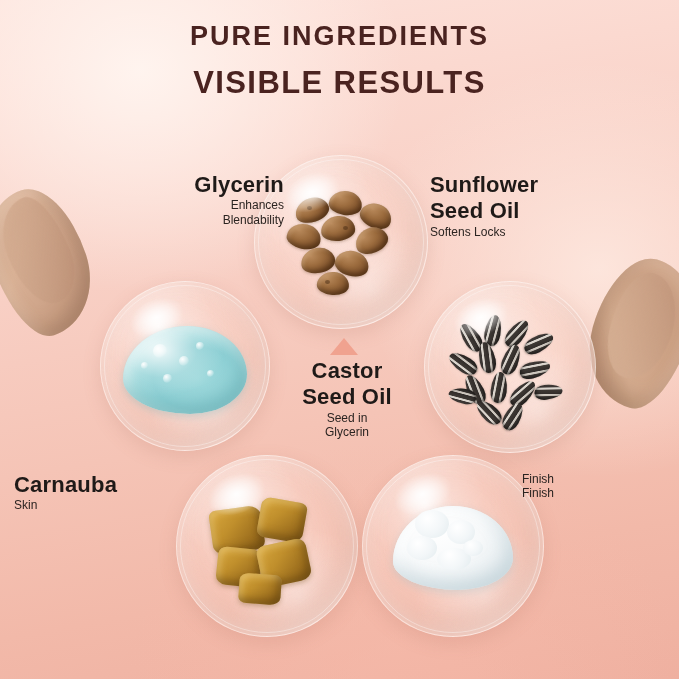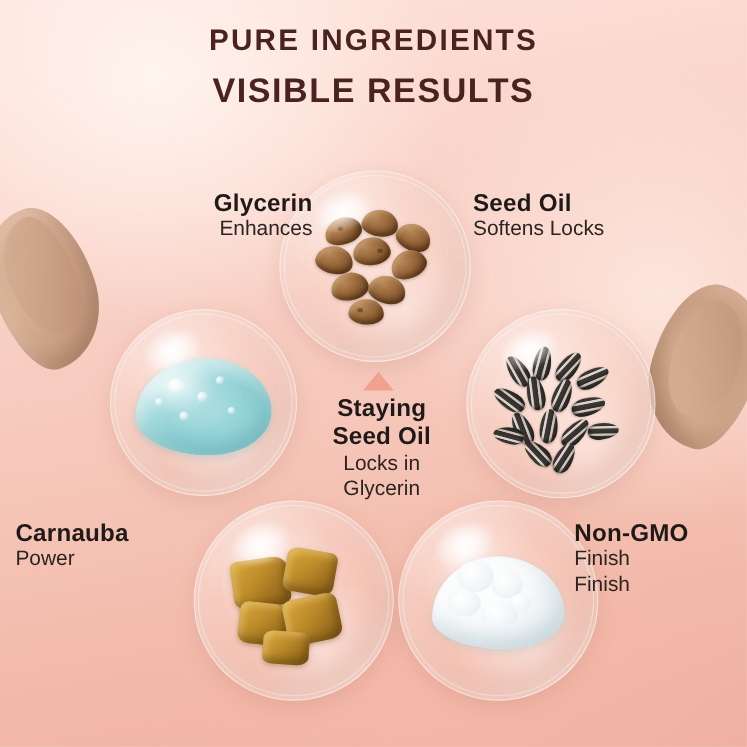--- a/index.html
+++ b/index.html
@@ -224,21 +224,21 @@
     white-space: nowrap;
   }
   .label .strong {
     font-weight: bold;
     font-size: 22px;
     color: #1f1a18;
     letter-spacing: 0.2px;
   }
   .label .plain {
     font-weight: normal;
-    font-size: 19px;
+    font-size: 12px;
     color: #2b2421;
   }
 
   #label-glycerin  { left: 94px;  top: 172px; width: 190px; text-align: right; }
   #label-sunflower { left: 430px; top: 172px; width: 210px; text-align: left; }
   #label-castor    { left: 272px; top: 358px; width: 150px; text-align: center; }
   #label-carnauba  { left: 14px;  top: 472px; width: 170px; text-align: left; }
   #label-nongmo    { left: 522px; top: 472px; width: 150px; text-align: left; }
 
   .arrow-up {
@@ -340,40 +340,41 @@
       <div class="powder-lump" style="left:84px; top:64px; width:28px; height:24px;"></div>
       <div class="powder-lump" style="left:44px; top:80px; width:30px; height:24px;"></div>
       <div class="powder-lump" style="left:74px; top:92px; width:34px; height:22px;"></div>
       <div class="powder-lump" style="left:100px; top:84px; width:20px; height:16px;"></div>
     </div>
   </div>
 
   <div class="label" id="label-glycerin">
     <span class="ln strong">Glycerin</span>
     <span class="ln plain">Enhances</span>
+    <span class="ln plain">Blendability</span>
   </div>
 
   <div class="label" id="label-sunflower">
+    <span class="ln strong">Sunflower</span>
     <span class="ln strong">Seed Oil</span>
     <span class="ln plain">Softens Locks</span>
   </div>
 
   <div class="arrow-up"></div>
 
   <div class="label" id="label-castor">
-    <span class="ln strong">Staying</span>
+    <span class="ln strong">Castor</span>
     <span class="ln strong">Seed Oil</span>
-    <span class="ln plain">Locks in</span>
+    <span class="ln plain">Seed in</span>
     <span class="ln plain">Glycerin</span>
   </div>
 
   <div class="label" id="label-carnauba">
     <span class="ln strong">Carnauba</span>
-    <span class="ln plain">Power</span>
+    <span class="ln plain">Skin</span>
   </div>
 
   <div class="label" id="label-nongmo">
-    <span class="ln strong">Non-GMO</span>
     <span class="ln plain">Finish</span>
     <span class="ln plain">Finish</span>
   </div>
 
 </div>
 
 </body></html>

